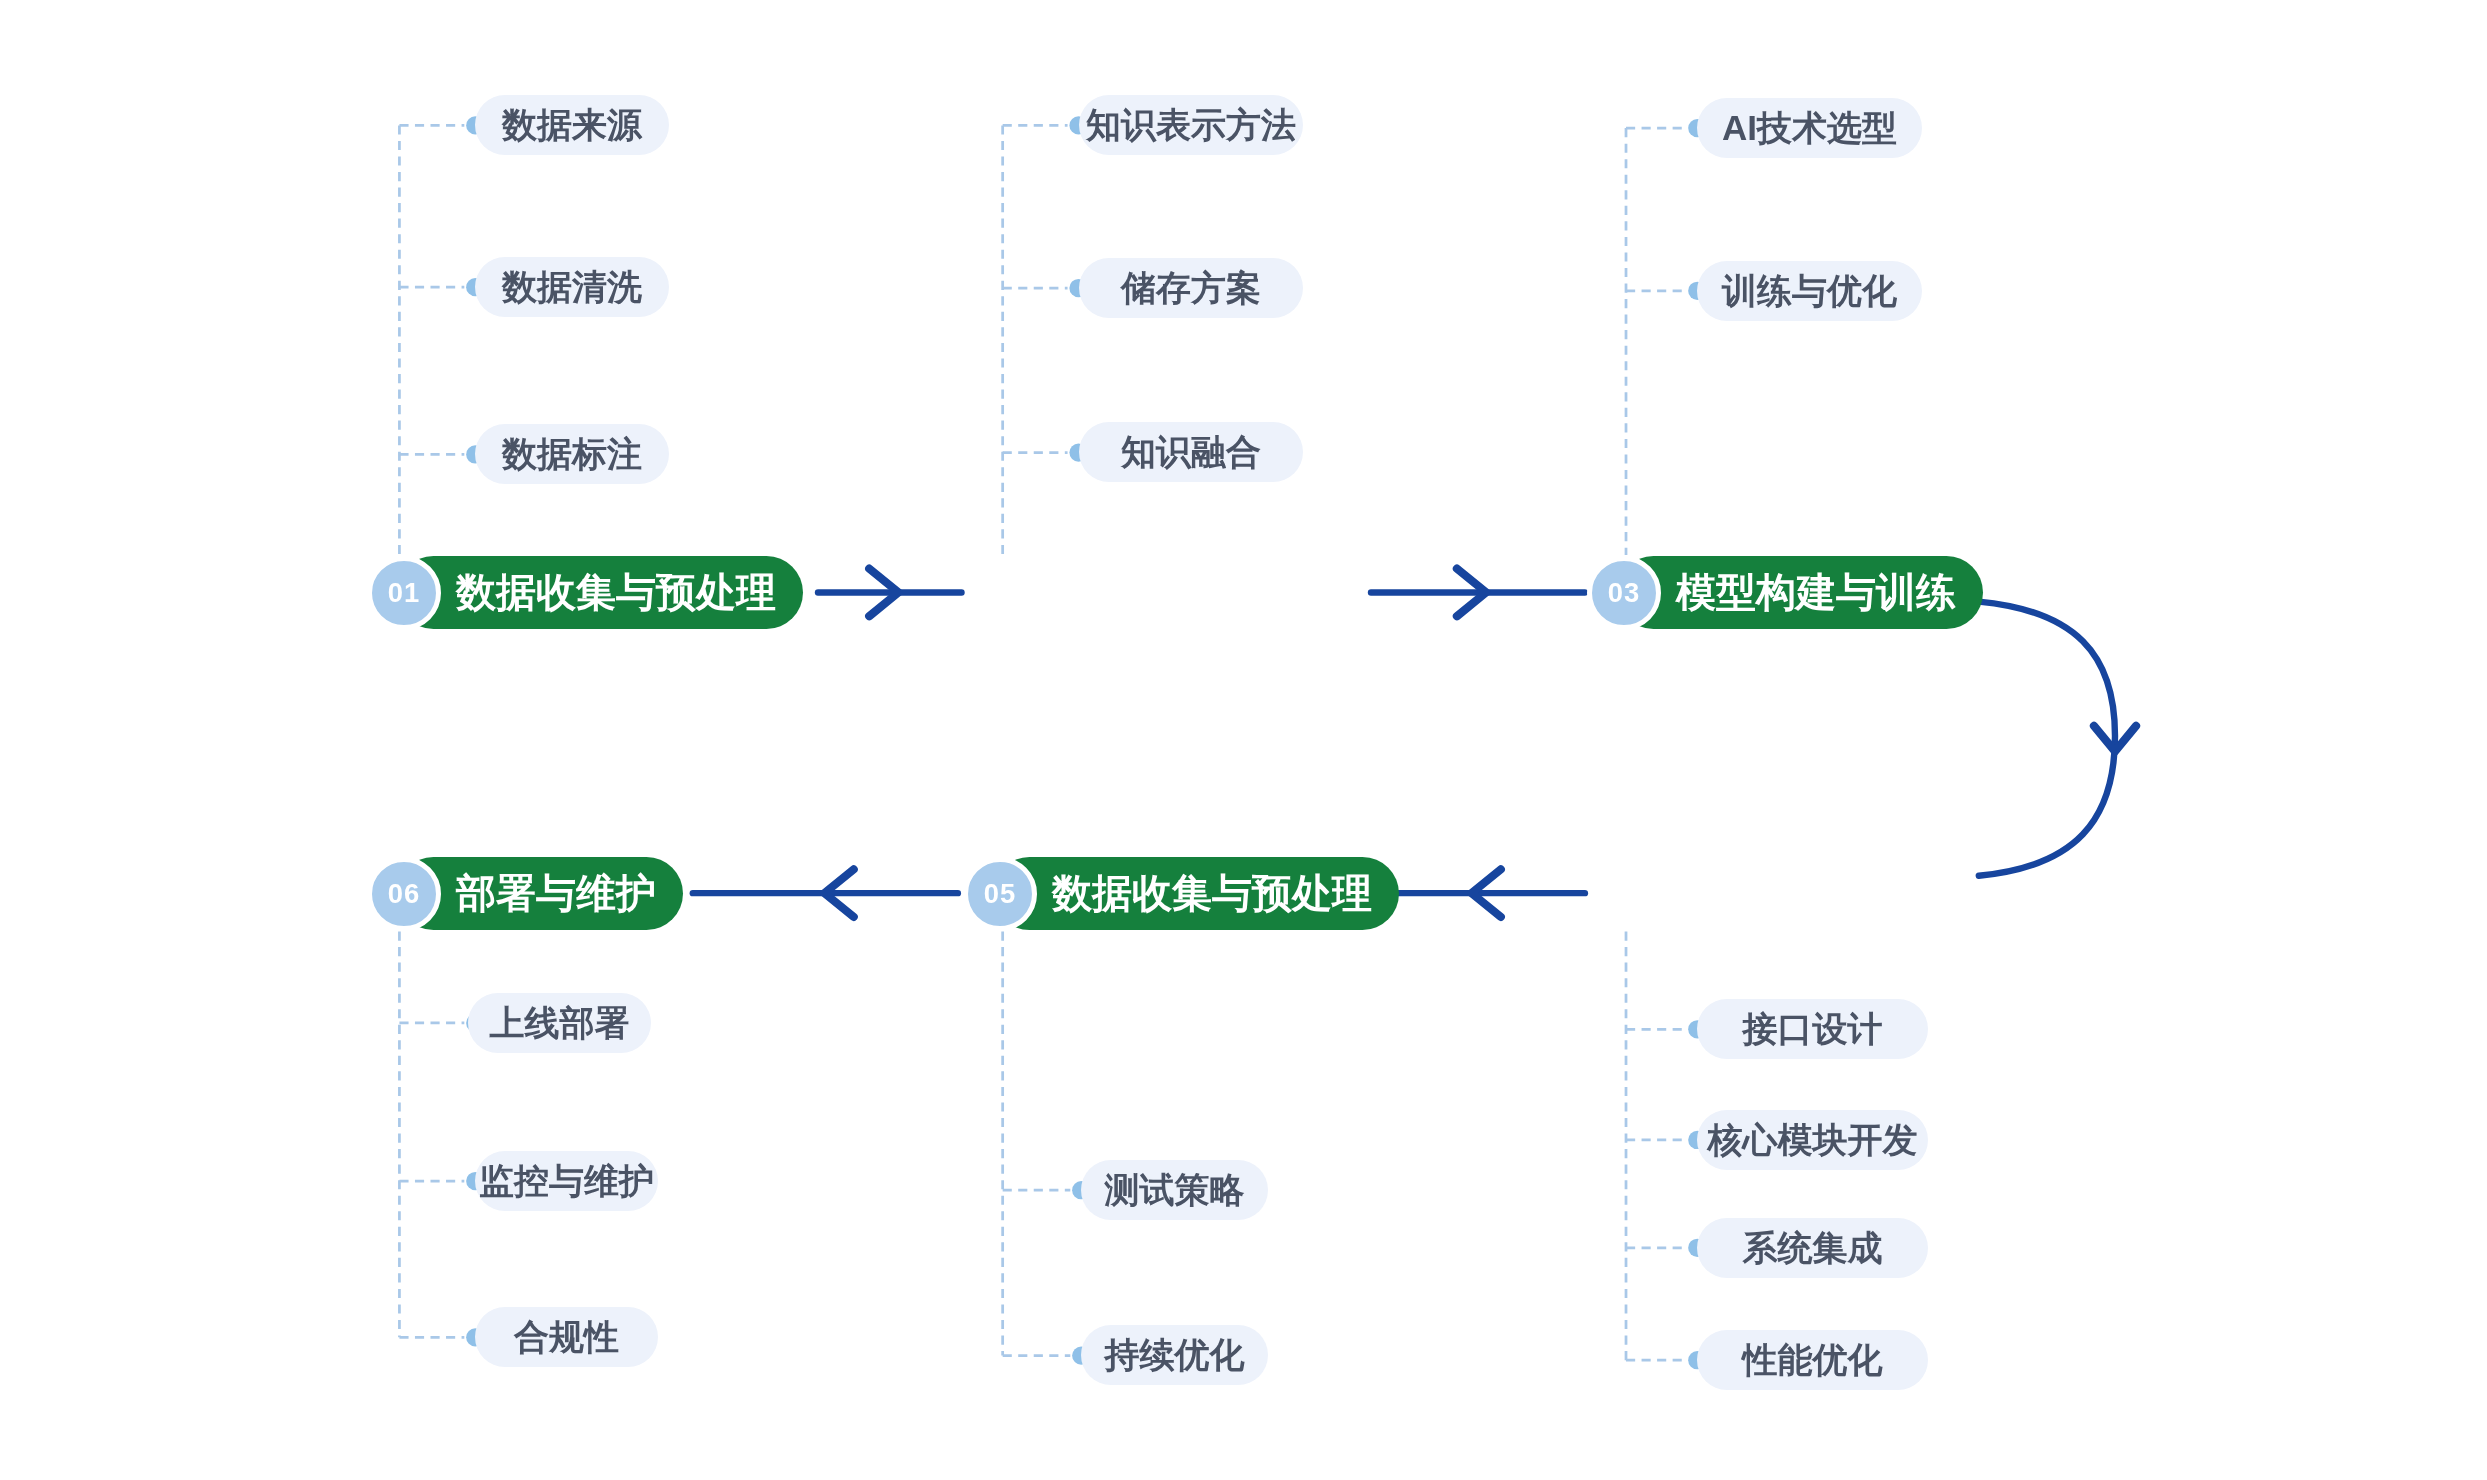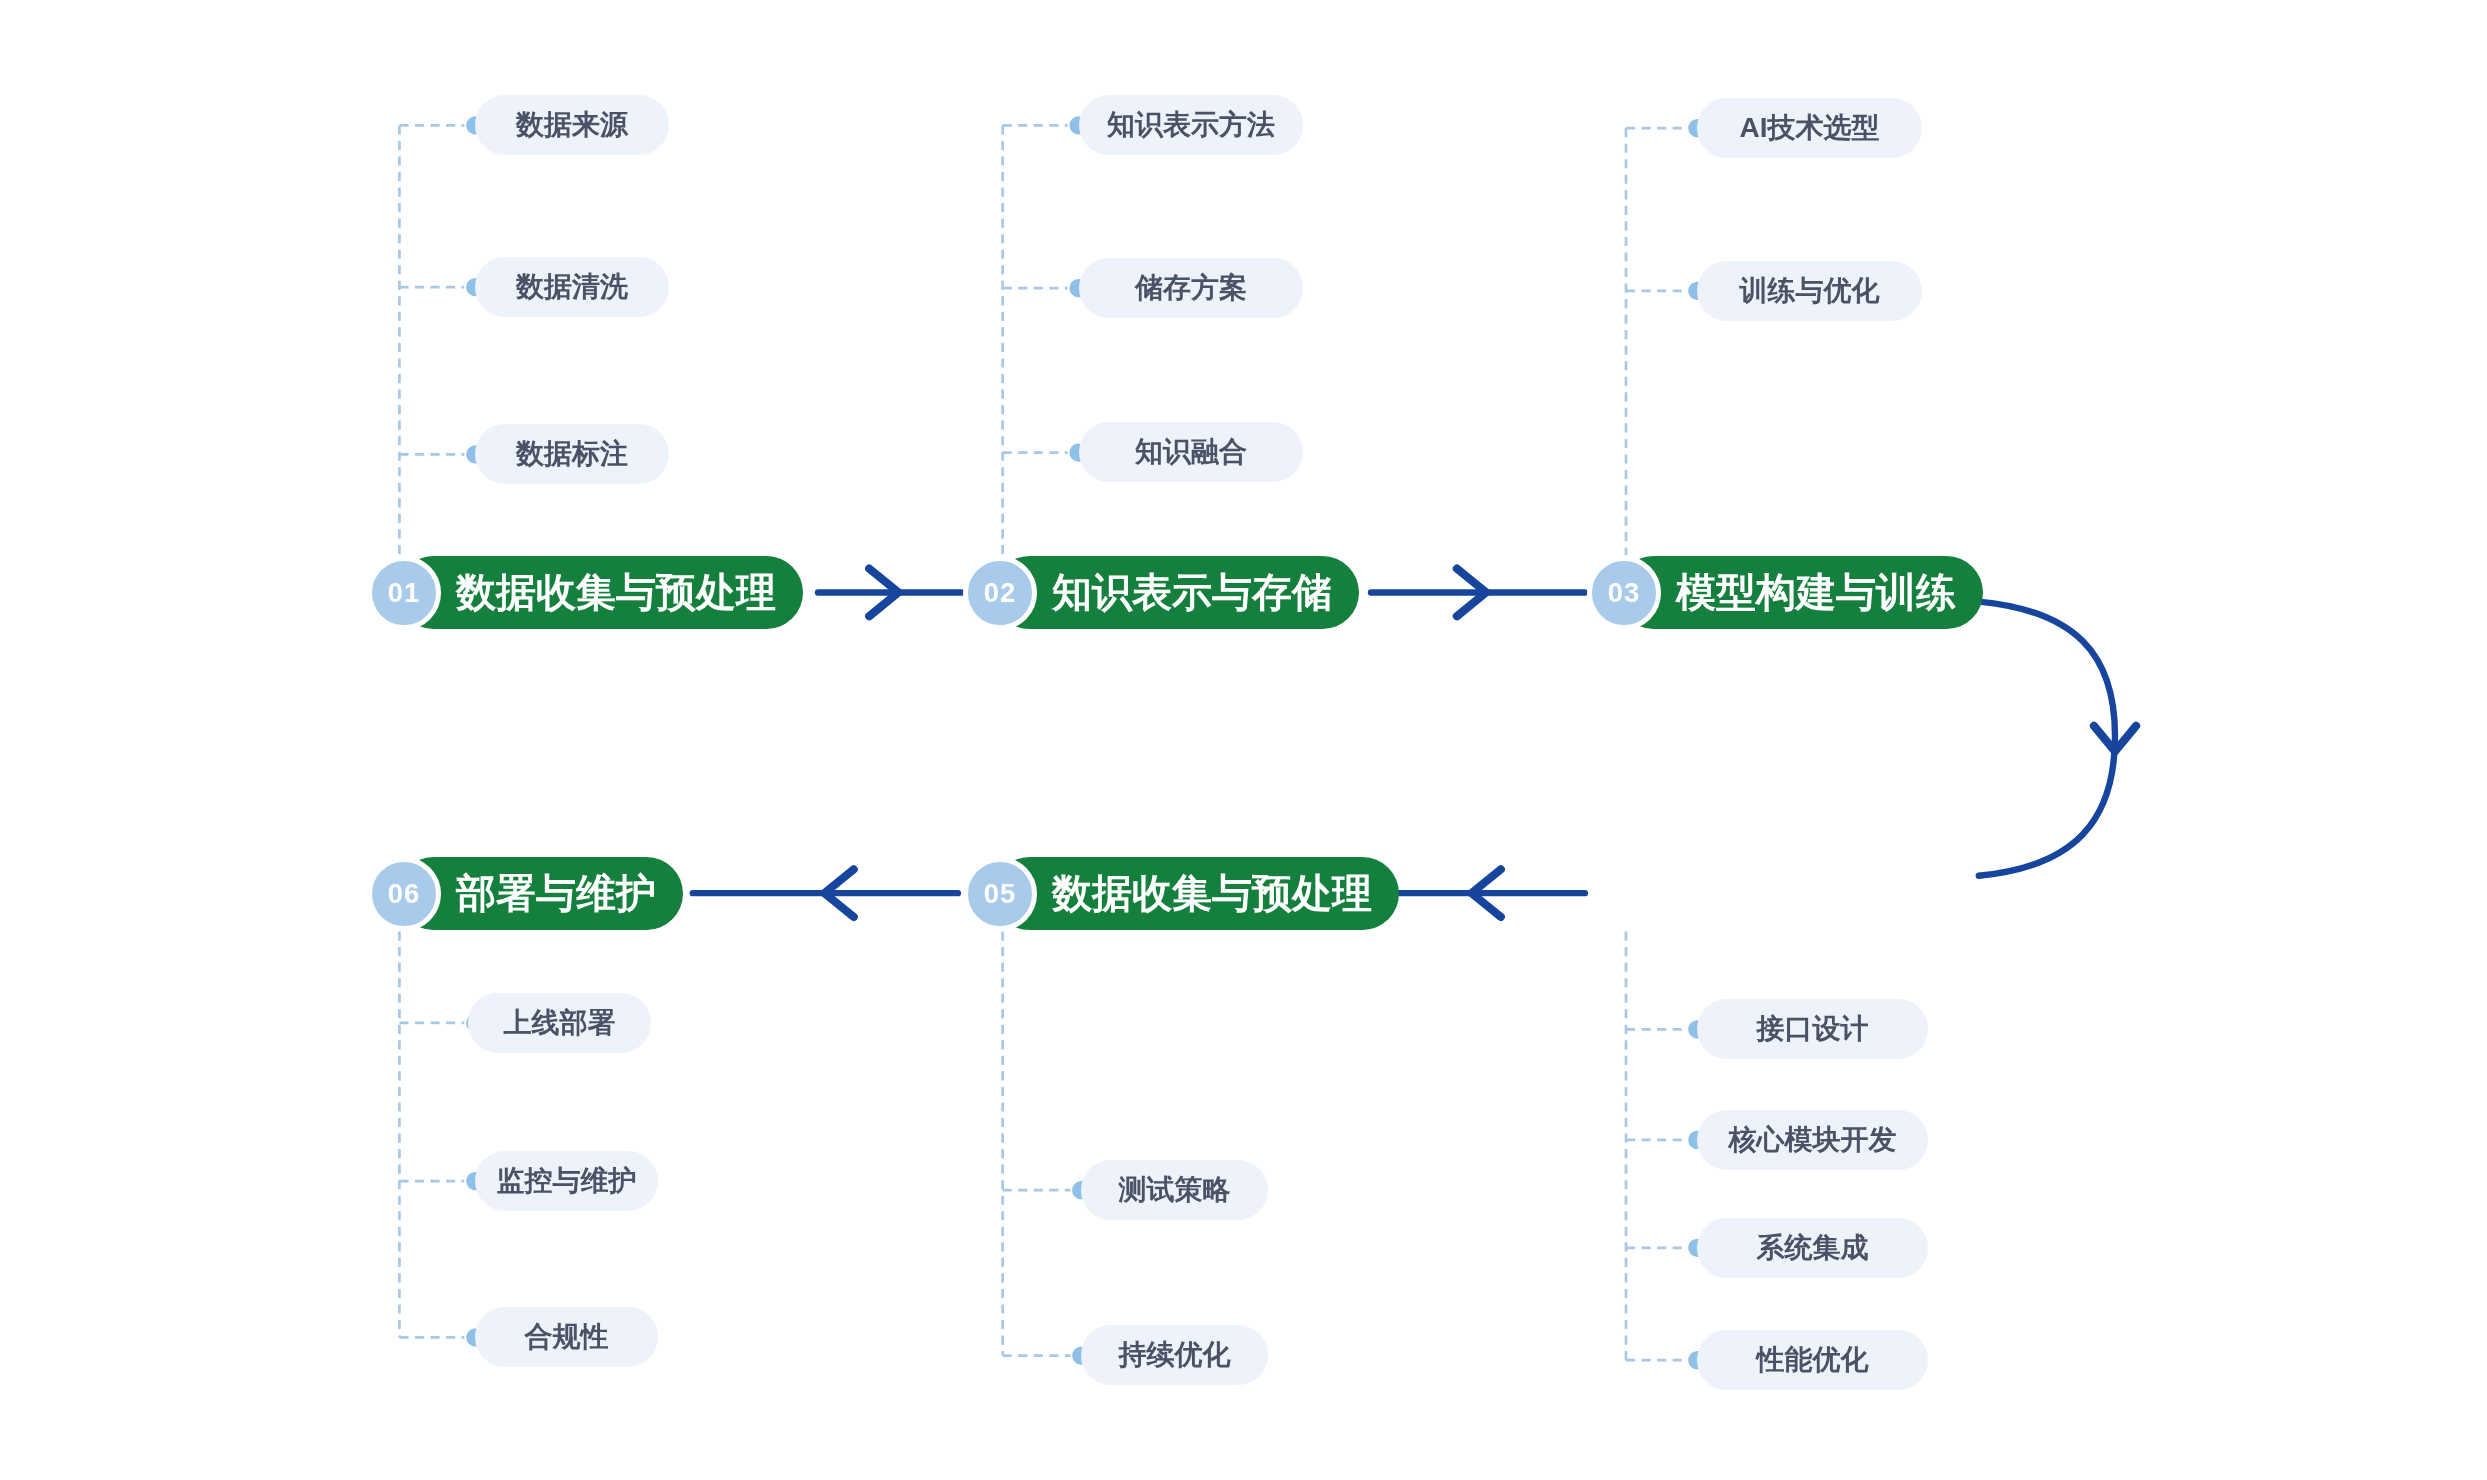--- a/index.html
+++ b/index.html
@@ -27,21 +27,21 @@
     background:#15803d;color:#ffffff;
     height:73px;line-height:73px;border-radius:37px;
     padding:0 27.4px 0 59px;
     font-size:40px;font-weight:700;white-space:nowrap;
   }
 
   
   .sub{
     position:absolute;height:60px;border-radius:30px;
     background:#edf2fb;color:#4a5365;
-    font-size:28px;font-weight:700;
+    font-size:35px;font-weight:700;
     display:flex;align-items:center;justify-content:center;
     white-space:nowrap;
   }
   .w-a{width:194px;}  
   .w-b{width:224px;}  
   .w-c{width:225px;}  
   .w-d{width:183px;}  
   .w-e{width:187px;}  
   .w-f{width:231px;}  
 </style>
@@ -119,24 +119,20 @@
 
       <path stroke-width="7" d="M1048 977 H758"></path>
       <path stroke-width="9" d="M934 951 L902 977 L934 1003"></path>
     </g>
   </svg>
 
   <div class="node" style="left:367px;top:554px;">
     <span class="badge">01</span>
     <span class="pill">数据收集与预处理</span>
   </div>
-  <div class="node" style="left:963px;top:554px;">
-    <span class="badge">02</span>
-    <span class="pill">知识表示与存储</span>
-  </div>
   <div class="node" style="left:1587px;top:554px;">
     <span class="badge">03</span>
     <span class="pill">模型构建与训练</span>
   </div>
   <div class="node" style="left:963px;top:855px;">
     <span class="badge">05</span>
     <span class="pill">数据收集与预处理</span>
   </div>
   <div class="node" style="left:367px;top:855px;">
     <span class="badge">06</span>

